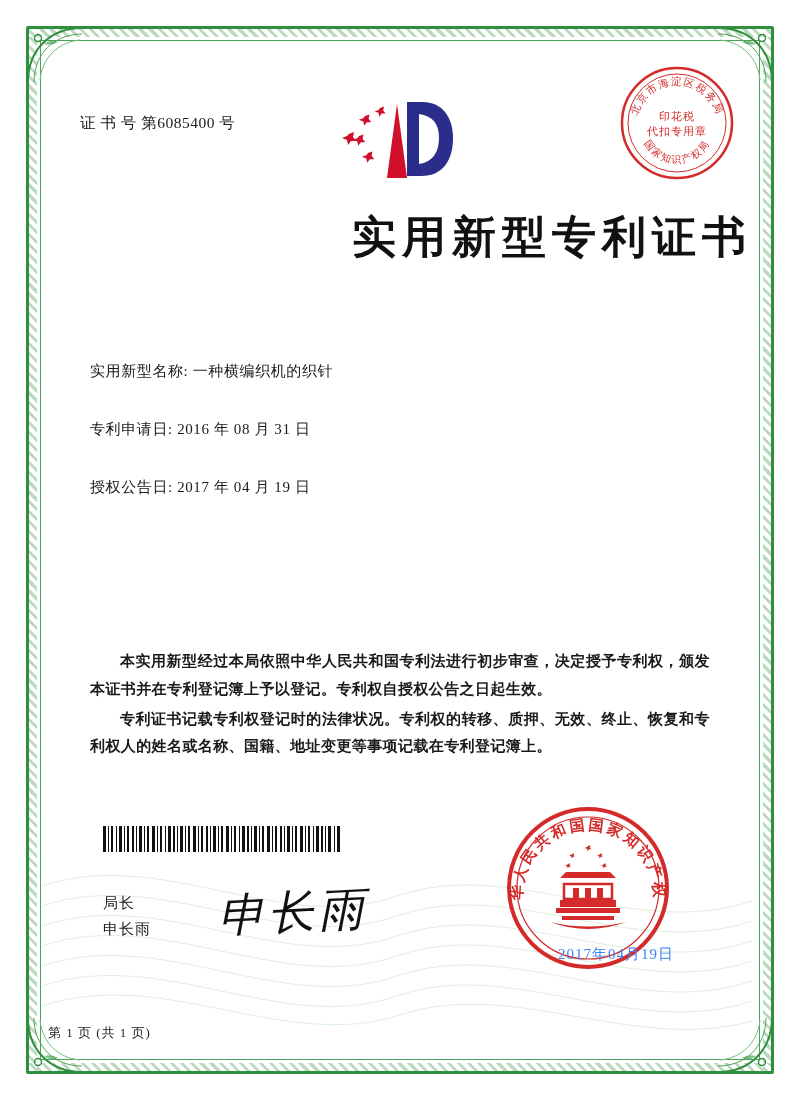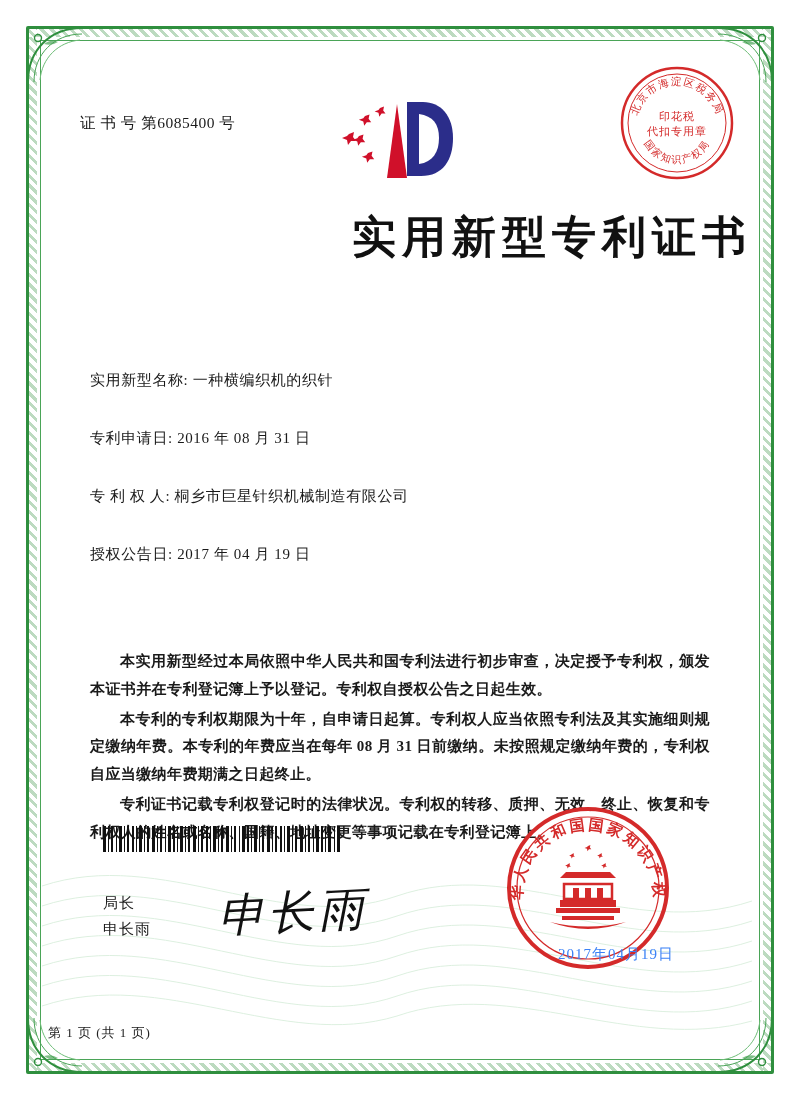--- a/index.html
+++ b/index.html
@@ -109,21 +109,21 @@
     font-weight: bold;
     letter-spacing: 6px;
     color: #111;
     font-family: "DejaVu Serif", serif;
   }
 
   .fields {
     position: absolute;
     left: 42px;
     right: 42px;
-    top: 320px;
+    top: 311px;
   }
   .field {
     font-size: 15px;
     line-height: 1.6;
     margin-bottom: 34px;
     color: #1a1a1a;
     letter-spacing: .6px;
   }
   .field .lbl { }
   .field .val { }
@@ -307,32 +307,27 @@
     <div class="fields">
       <div class="field">
         <span class="lbl">实用新型名称:</span>
         <span class="val">一种横编织机的织针</span>
       </div>
       <div class="field">
         <span class="lbl">专利申请日:</span>
         <span class="val">2016 年 08 月 31 日</span>
       </div>
       <div class="field">
-        <span class="lbl">专 利 权 人:</span>
-        <span class="val">桐乡市巨星针织机械制造有限公司</span>
-      </div>
-      <div class="field">
         <span class="lbl">授权公告日:</span>
         <span class="val">2017 年 04 月 19 日</span>
       </div>
     </div>
 
     <div class="paras">
       <p>本实用新型经过本局依照中华人民共和国专利法进行初步审查，决定授予专利权，颁发本证书并在专利登记簿上予以登记。专利权自授权公告之日起生效。</p>
-      <p>本专利的专利权期限为十年，自申请日起算。专利权人应当依照专利法及其实施细则规定缴纳年费。本专利的年费应当在每年 08 月 31 日前缴纳。未按照规定缴纳年费的，专利权自应当缴纳年费期满之日起终止。</p>
       <p>专利证书记载专利权登记时的法律状况。专利权的转移、质押、无效、终止、恢复和专利权人的姓名或名称、国籍、地址变更等事项记载在专利登记簿上。</p>
     </div>
 
     <div class="barcode">
       <svg width="240" height="26" viewBox="0 0 240 26" preserveAspectRatio="none">
         <g fill="#111">
           <rect x="0" y="0" width="3" height="26"></rect>
             <rect x="5" y="0" width="1" height="26"></rect>
           <rect x="8" y="0" width="2" height="26"></rect>
             <rect x="13" y="0" width="1" height="26"></rect>

